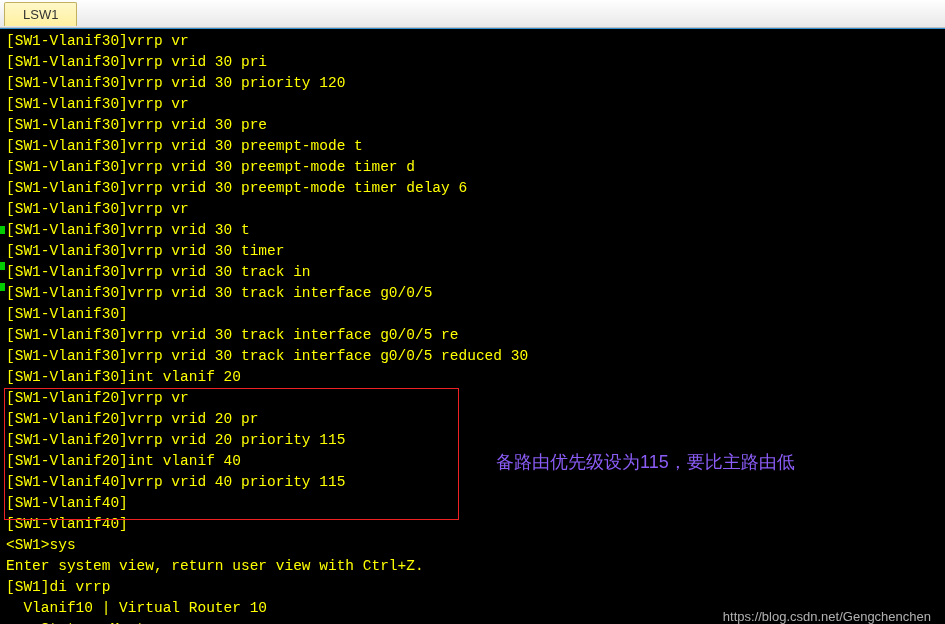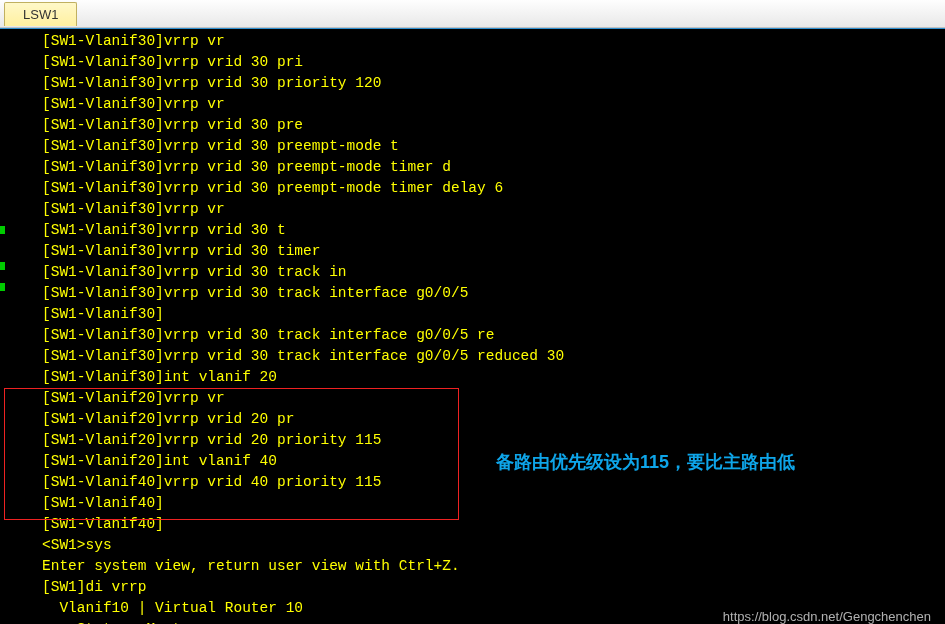--- a/index.html
+++ b/index.html
@@ -37,21 +37,21 @@
     right: 0;
     bottom: 0;
     background: #000;
     color: #ffff00;
     padding: 2px 6px;
     line-height: 21px;
     white-space: pre;
     overflow: hidden;
     border-top: 1px solid #3090d0;
   }
-  .term-line { display: block; margin-left: 36px; }
+  .term-line { display: block; }
   .green-marks {
     position: absolute;
     left: 0;
     top: 0;
     width: 6px;
     pointer-events: none;
   }
   .gm {
     position: absolute;
     left: 0;
@@ -59,25 +59,24 @@
     height: 8px;
     background: #00cc00;
   }
   .red-box {
     position: absolute;
     border: 1px solid #ee2222;
     pointer-events: none;
   }
   .annotation {
     position: absolute;
-    color: #0ea5e9;
+    color: #8b5cf6;
     font-family: "SimSun","Microsoft YaHei",Arial,sans-serif;
     font-size: 18px;
     white-space: nowrap;
-    font-weight: bold;
   }
   .watermark {
     position: absolute;
     right: 14px;
     bottom: 0;
     color: #cfcfcf;
     font-family: Arial, sans-serif;
     font-size: 13px;
     opacity: 0.85;
   }

